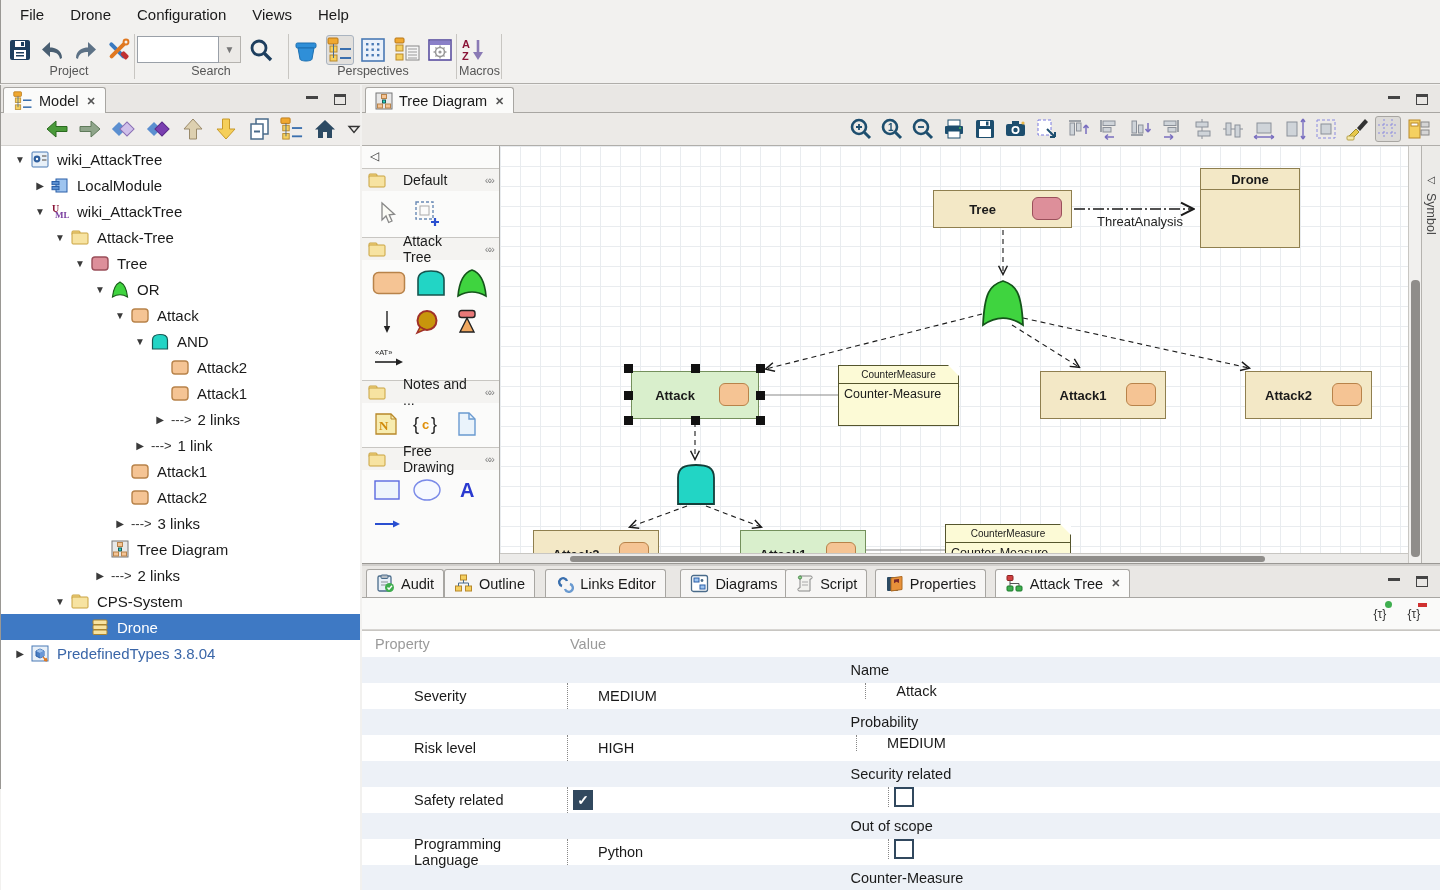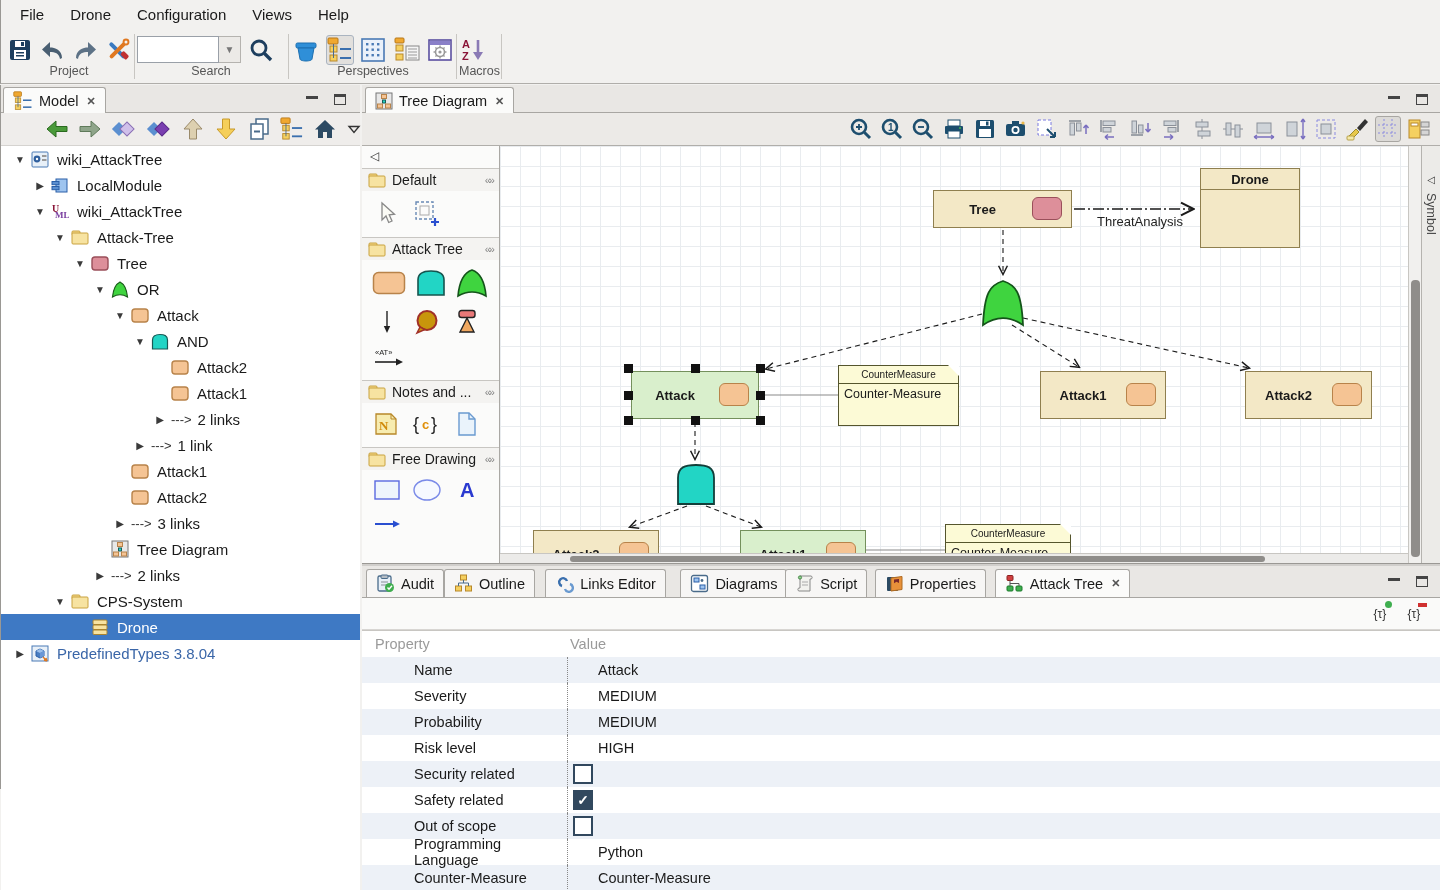--- a/index.html
+++ b/index.html
@@ -45,21 +45,21 @@
   .links-glyph { font-size:13px; letter-spacing:0; color:#333; margin-right:6px; }
 
   
   #diagram-tabbar { left:362px; top:85px; width:1078px; height:28px; }
   #diagram-toolbar { position:absolute; left:362px; top:113px; width:1078px; height:33px; background:#eceae7; border-bottom:1px solid #b0aeaa; display:flex; align-items:center; justify-content:flex-end; gap:5px; padding-right:8px; }
   .dtbtn { display:flex; align-items:center; justify-content:center; width:26px; height:26px; border-radius:3px; }
   .dtbtn.pressed { background:#dcdad7; border:1px solid #a8a6a2; }
 
   #palette { position:absolute; left:362px; top:146px; width:138px; height:417px; background:#fbfbfa; border-right:1px solid #aaa8a4; overflow:hidden; font-size:14px; }
   .pal-collapse { height:22px; padding:3px 0 0 8px; color:#333; font-size:12px; }
-  .pal-header { display:flex; align-items:center; gap:6px; height:23px; border-top:1px solid #c8c6c2; background:#f4f3f1; padding-left:6px; }
+  .pal-header { display:flex; align-items:center; gap:17px; height:23px; border-top:1px solid #c8c6c2; background:#f4f3f1; padding-left:6px; }
   .pal-header .dbl { margin-left:auto; padding-right:6px; color:#888; font-size:11px; letter-spacing:-2px; }
   .pal-items { display:flex; flex-wrap:wrap; align-items:center; column-gap:14px; row-gap:8px; padding:8px 0 10px 10px;gap:10px; }
   .pal-item { display:flex; align-items:center; justify-content:center; min-width:30px; min-height:24px; }
 
   #canvas-wrap { position:absolute; left:500px; top:146px; width:908px; height:417px; overflow:hidden; background:#fff;
      background-image:linear-gradient(#e9ecef 1px,transparent 1px),linear-gradient(90deg,#e9ecef 1px,transparent 1px);
      background-size:20px 20px; }
   #edge-layer { position:absolute; left:0; top:0; }
   .dnode { position:absolute; border:1.5px solid; }
   .dnode .nlabel { position:absolute; left:0; right:40px; top:0; bottom:0; display:flex; align-items:center; justify-content:center; font-size:13px; font-weight:bold; }
@@ -91,21 +91,21 @@
   #bottom-tabbar { left:0; top:0; width:1078px; height:32px; position:absolute; }
   #bottom-tabbar .tab { top:3px; height:28px; font-size:14.5px; }
   #bottom-tools { position:absolute; left:0; top:32px; width:1078px; height:32px; background:#fafaf9; border-bottom:1px solid #d8d6d3; }
   .ttype-btn { position:absolute; top:5px; width:24px; height:22px; font-size:12px; color:#333; text-align:center; line-height:22px; }
   .ttype-dot { position:absolute; top:-2px; right:0; width:7px; height:7px; border-radius:50%; }
   .ttype-bar { position:absolute; top:0; right:-1px; width:9px; height:4px; }
 
   #props { position:absolute; left:0; top:64px; width:1078px; height:260px; background:#fff; border-top:1px solid #c8c6c2; overflow:hidden; }
   .prow { display:flex; height:26px; align-items:center; font-size:14.5px; }
   .prow.head { color:#9a9a9a; }
-  .prow.alt { background:#edf1f7; }
+  .prow.alt { background:#edf1f7;flex-direction:column; }
   .pcol1 { width:205px; flex:none; padding-left:13px; height:100%; display:flex; align-items:center; }
   .prow:not(.head) .pcol1 { padding-left:52px; }
   .pcol2 { flex:1; height:100%; display:flex; align-items:center; padding-left:3px; border-left:1px dotted #888; }
   .prow.head .pcol2 { border-left:none; }
   .prow:not(.head) .pval { padding-left:27px; }
   .cbx { width:20px; height:20px; border:2px solid #31485e; background:#fff; margin-left:2px; }
   .cbx.checked { background:#31485e; color:#fff; font-size:14px; font-weight:bold; text-align:center; line-height:17px; }
 
   
   .gate { position:absolute; }

